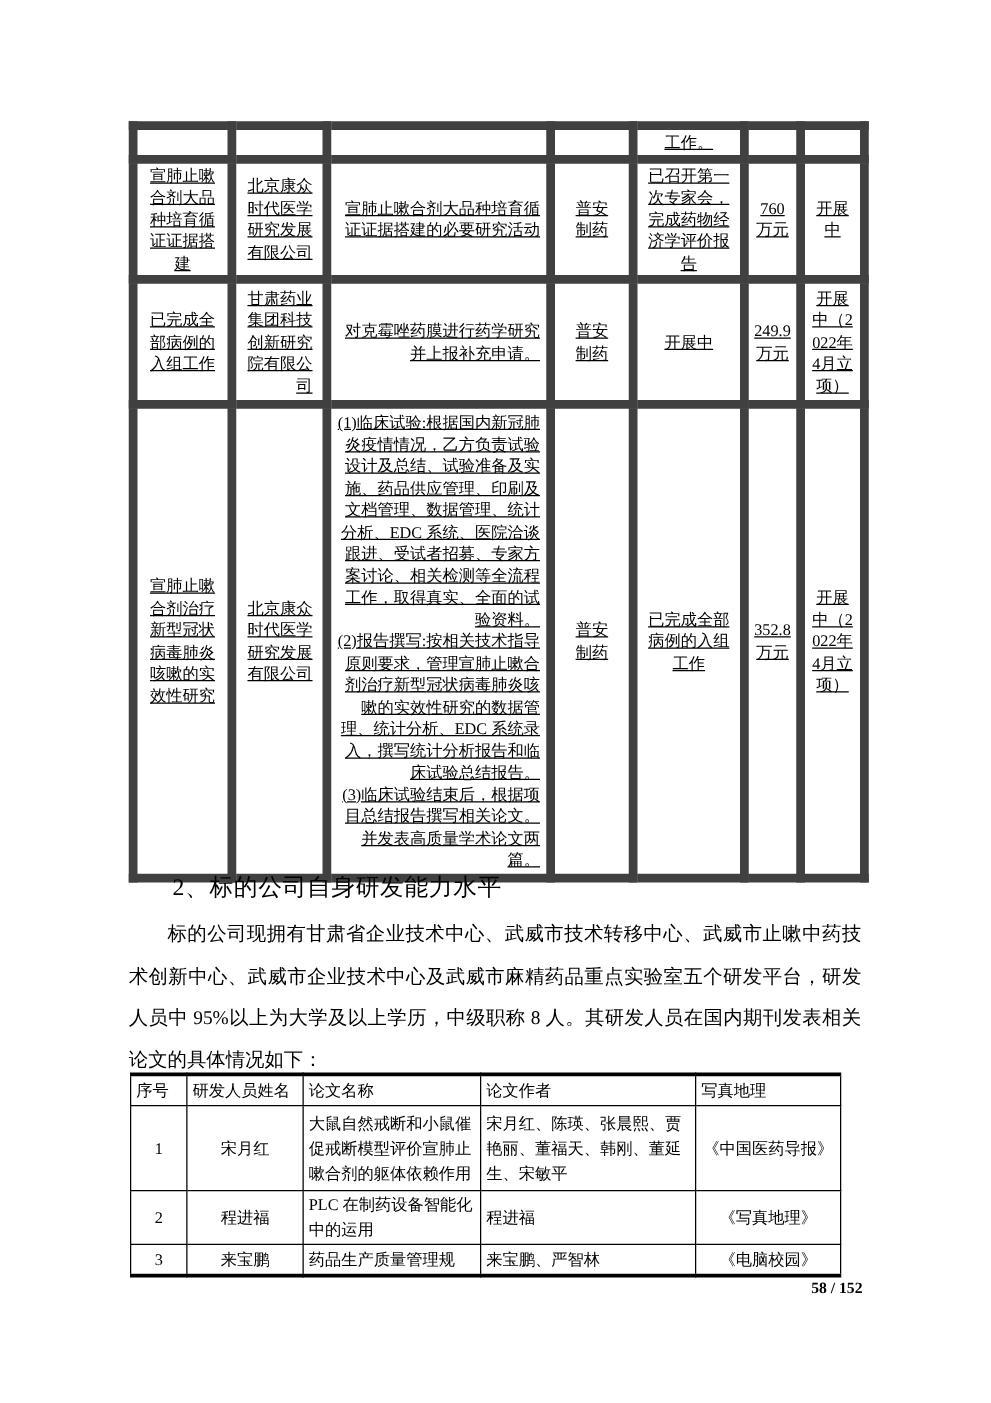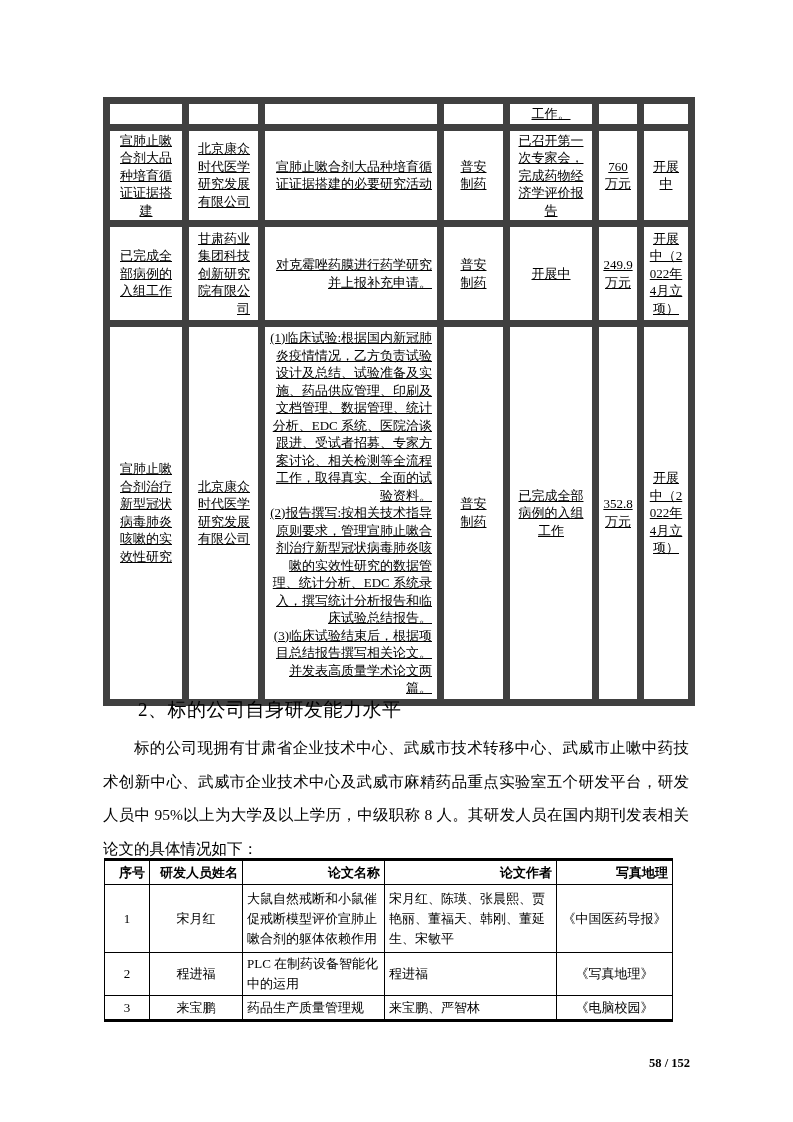--- a/index.html
+++ b/index.html
@@ -60,30 +60,30 @@
     width: 568px;
     font-size: 13px; line-height: 20px;
   }
   .t2 { border: 1px solid #000; border-top: 3px solid #000; border-bottom: 3px solid #000; }
   .t2 th, .t2 td {
     border: 1px solid #000;
     vertical-align: middle;
     padding: 1px 4px;
     word-break: break-all;
   }
-  .t2 th { font-weight: bold; text-align: right; height: 25px; }
+  .t2 th { font-weight: normal; text-align: left; height: 25px; }
   .t2 td { text-align: center; }
   .t2 td.paper-title, .t2 td.paper-authors { text-align: left; }
   .t2 tr.p1 td { height: 68px; }
   .t2 tr.p2 td { height: 38px; }
   .t2 tr.p3 td { height: 25px; }
 
   
   .page-number {
-    position: absolute; right: 103px; top: 1056px;
+    position: absolute; right: 103px; top: 1023px;
     font-size: 12.5px; font-weight: bold;
   }
 </style>
 </head>
 <body>
 
 <div class="page">
 
   <table class="t1">
     <colgroup>

